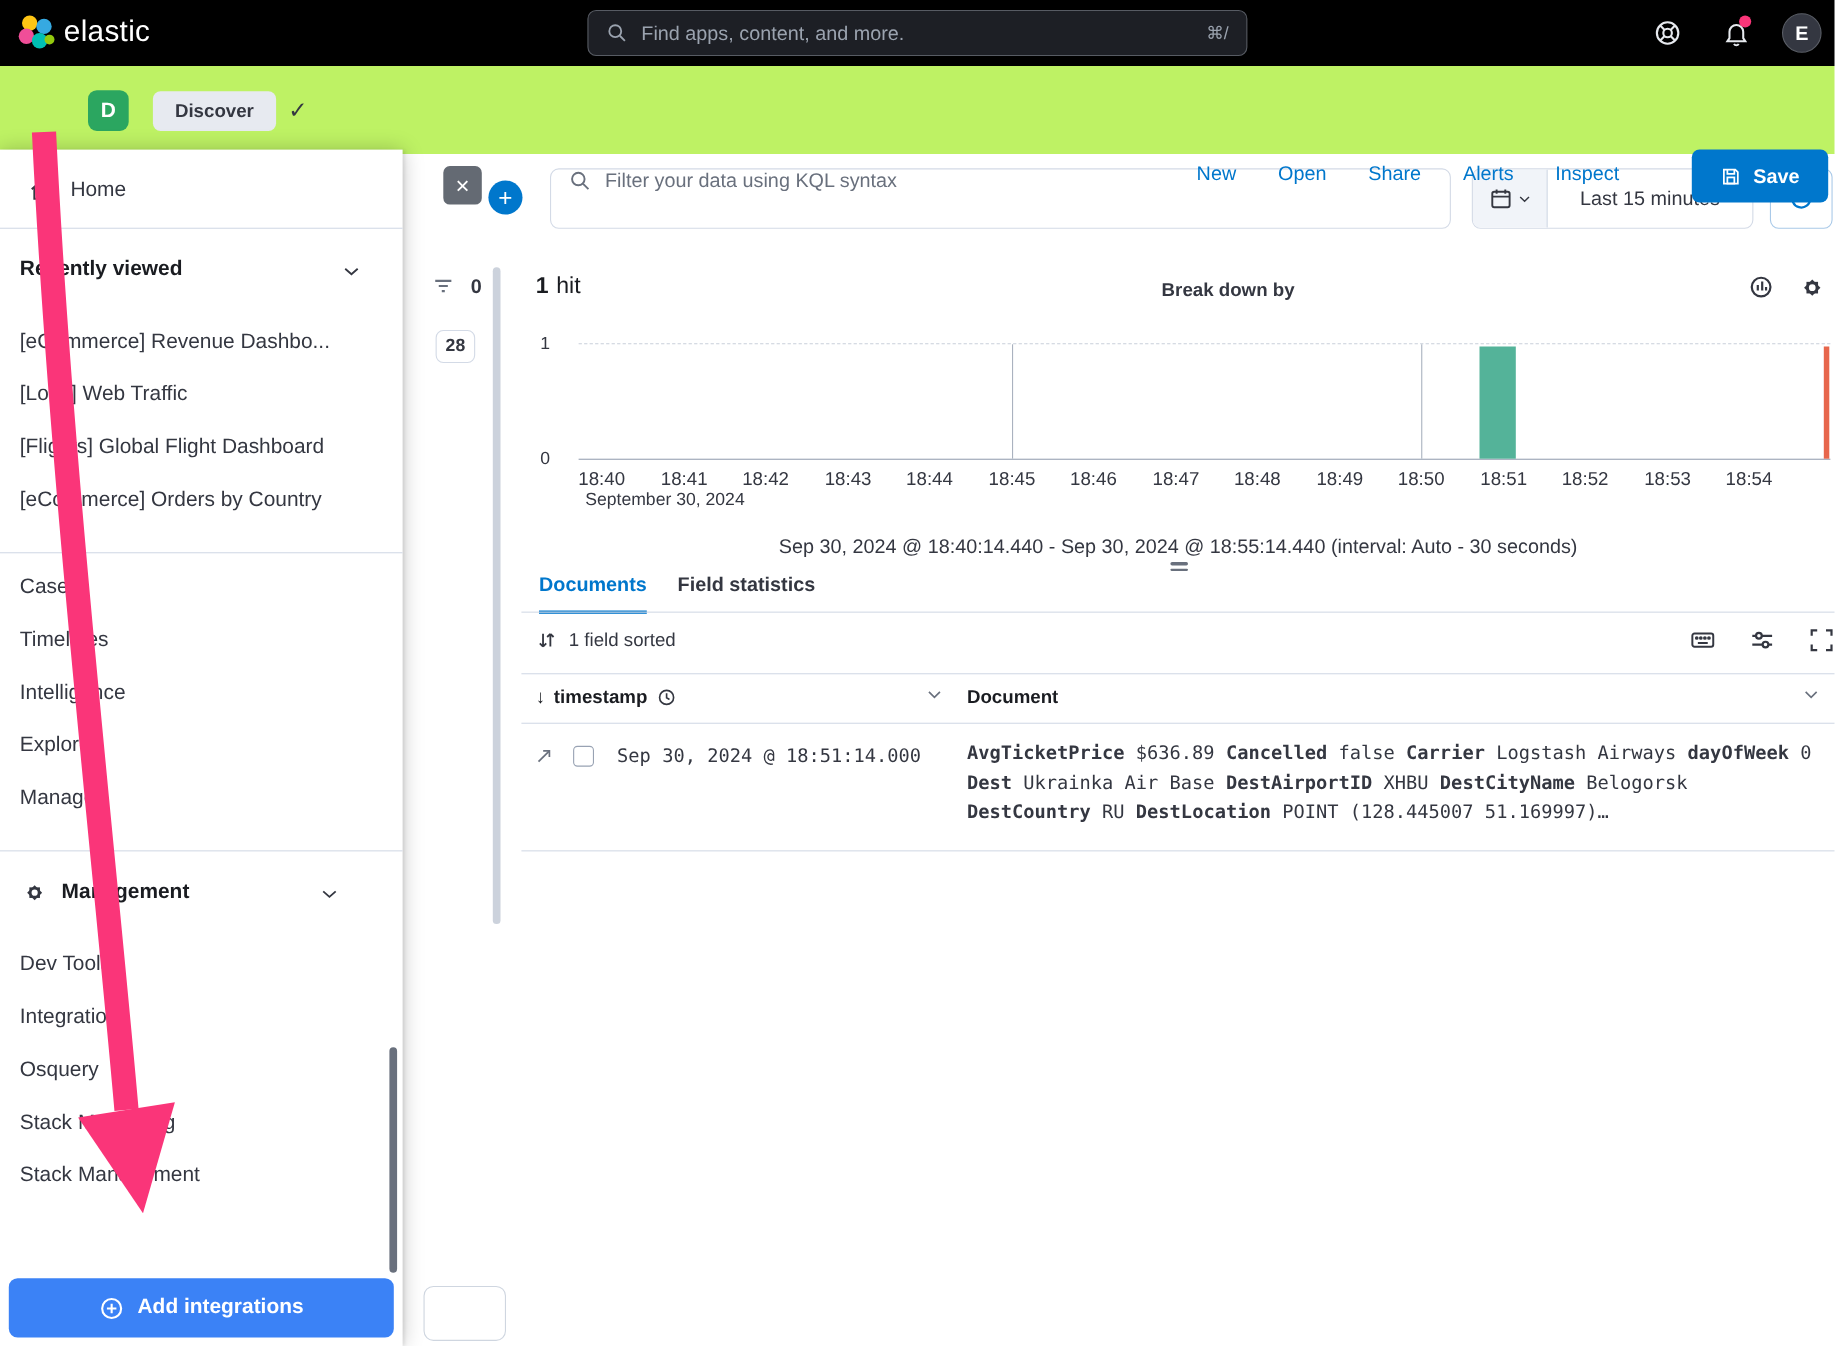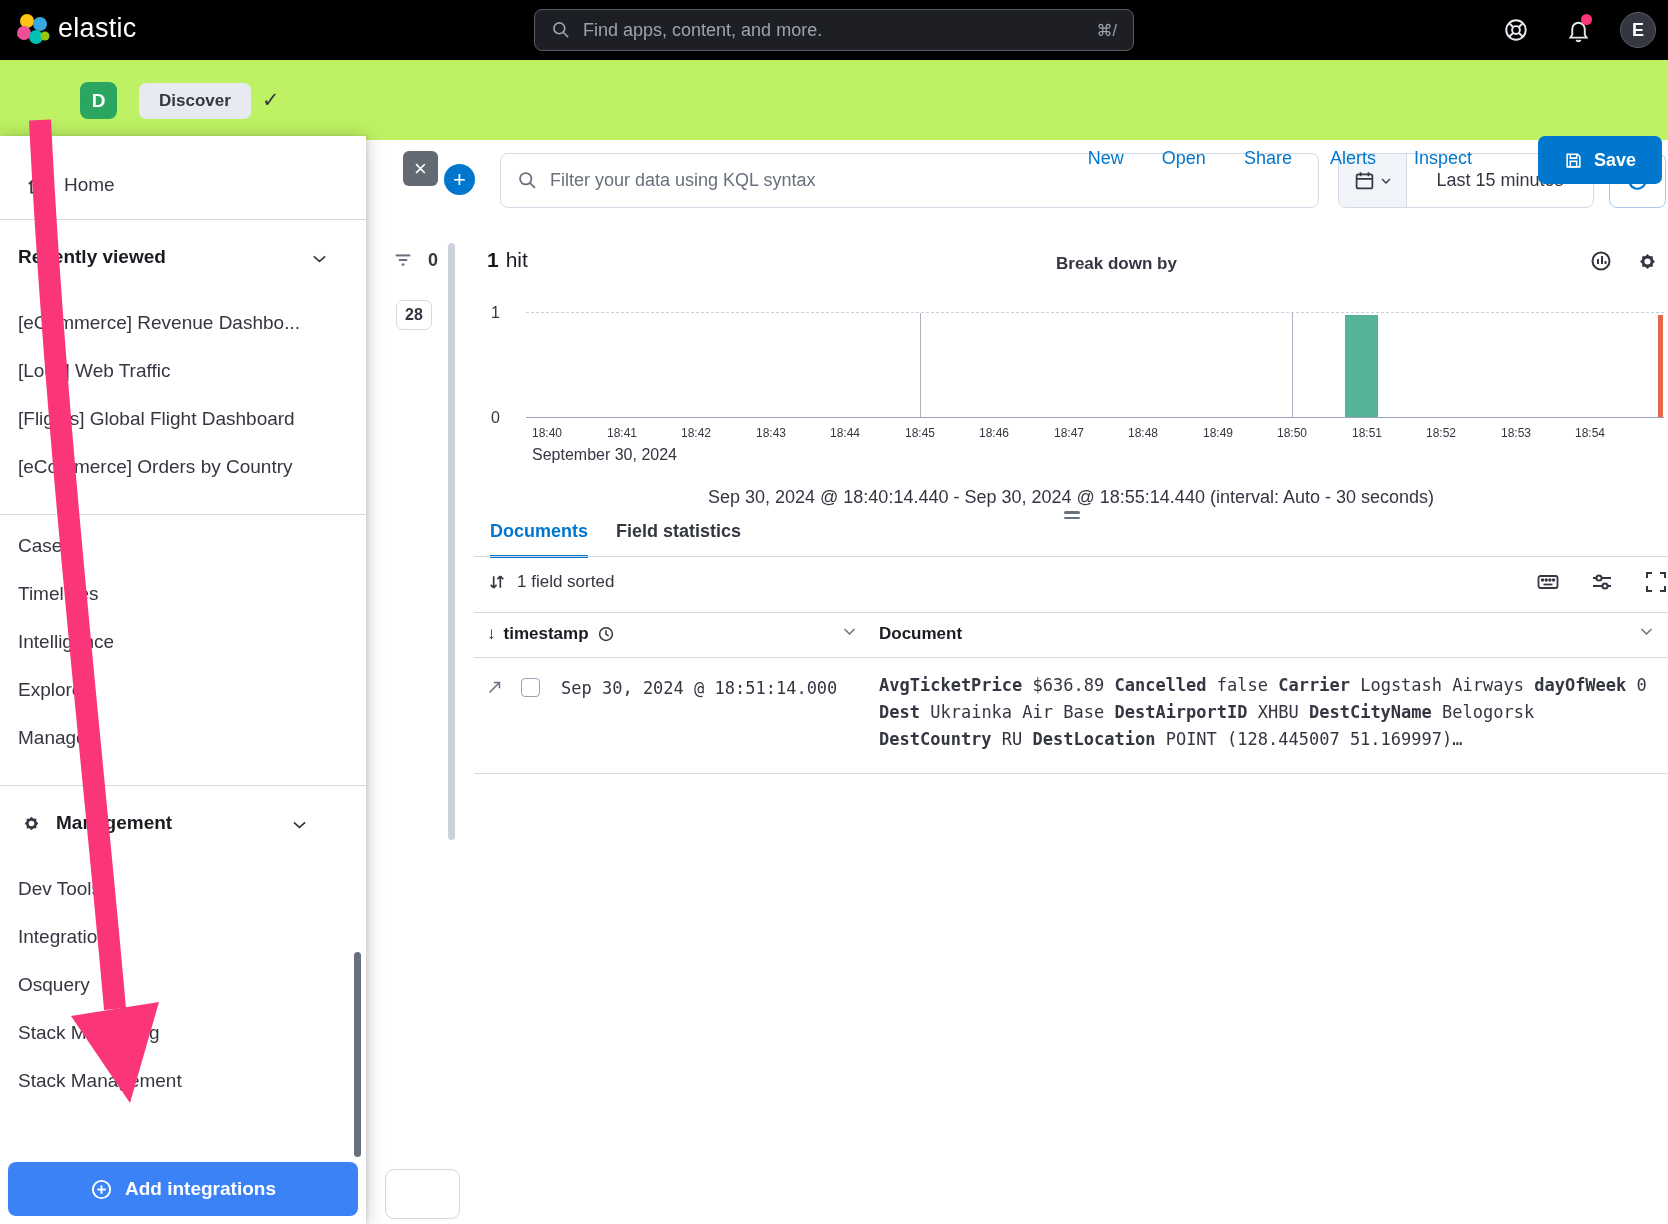--- a/index.html
+++ b/index.html
@@ -36,21 +36,21 @@
   
   .remnant-funnel { position:absolute; left:392px; top:109px; }
   .remnant-zero { position:absolute; left:428px; top:110px; font-size:18px; font-weight:700; color:#343741; }
   .badge-28 { position:absolute; left:396px; top:160px; width:36px; height:30px; border:1px solid #d3dae6; border-radius:7px; color:#343741; font-size:16px; font-weight:600; display:flex; align-items:center; justify-content:center; background:#fff; }
   .fields-scrollbar { position:absolute; left:448px; top:103px; width:7px; height:597px; background:#ccd2dc; border-radius:4px; }
   .partial-input { position:absolute; left:385px; top:1029px; width:75px; height:50px; border:1px solid #cfd6e0; border-radius:9px; background:#fff; }
 
   .close-chip { position:absolute; left:403px; top:11px; width:35px; height:35px; background:#646a73; border-radius:6px; color:#fff; font-size:22px; display:flex; align-items:center; justify-content:center; cursor:pointer; }
   .addfield-chip { position:absolute; left:444px; top:24px; width:31px; height:31px; background:#0077cc; border-radius:50%; color:#fff; font-size:22px; display:flex; align-items:center; justify-content:center; cursor:pointer; }
 
-  .kql-bar { position:absolute; left:500px; top:13px; width:819px; height:55px; border:1px solid #d3dae6; border-radius:8px; background:#fff; display:flex; align-items:center; padding:0 16px; gap:12px; }
+  .kql-bar { position:absolute; left:500px; top:13px; width:819px; height:55px; border:1px solid #d3dae6; border-radius:8px; background:#fff; display:flex; align-items:flex-start; padding:0 16px; gap:12px; }
   .kql-ph { color:#69707d; font-size:18px; }
 
   .date-ctl { position:absolute; left:1338px; top:13px; width:256px; height:55px; border:1px solid #d3dae6; border-radius:8px; background:#fff; display:flex; overflow:hidden; }
   .date-cal { width:68px; background:#f1f4f9; border-right:1px solid #d3dae6; display:flex; align-items:center; justify-content:center; gap:5px; cursor:pointer; }
   .date-text { flex:1; display:flex; align-items:center; justify-content:center; color:#343741; font-size:18px; cursor:pointer; }
   .refresh-btn { position:absolute; left:1609px; top:13px; width:57px; height:55px; border:1.5px solid #a9c9e8; border-radius:8px; background:#fff; display:flex; align-items:center; justify-content:center; cursor:pointer; }
 
   .hits { position:absolute; left:487px; top:108px; font-size:21px; color:#1a1c21; }
   .hits b { font-weight:700; margin-right:7px; }
 
@@ -59,21 +59,21 @@
   .bd-select .ph { color:#69707d; font-size:18px; flex:1; }
   .icon-btn { position:absolute; width:26px; height:26px; display:flex; align-items:center; justify-content:center; cursor:pointer; }
 
   
   .ylab { position:absolute; width:30px; text-align:right; font-size:16px; color:#343741; }
   .plot { position:absolute; left:526px; top:172px; width:1138px; height:106px; border-top:1px dashed #c9d0da; border-bottom:1px solid #98a2b3; }
   .vgrid { position:absolute; top:0; bottom:0; width:1px; background:#aab2bf; }
   .hbar { position:absolute; bottom:0; width:33px; height:102px; background:#54b399; }
   .nowbar { position:absolute; bottom:0; width:5px; height:102px; background:#e7664c; }
   .xlabels { position:absolute; left:526px; top:286px; width:1138px; height:20px; }
-  .xlabels span { position:absolute; transform:translateX(-50%); font-size:12px; color:#343741; white-space:nowrap; }
+  .xlabels span { position:absolute; transform:translateX(-50%); font-size:17px; color:#343741; white-space:nowrap; }
   .xdate { position:absolute; left:532px; top:306px; font-size:16px; color:#343741; }
   .chart-caption { position:absolute; left:474px; right:0; top:347px; text-align:center; font-size:18px; color:#343741; }
   .resize-handle { position:absolute; left:1064px; top:371px; cursor:row-resize; }
   .resize-handle i { display:block; width:16px; height:2.5px; background:#69707d; border-radius:2px; margin-bottom:3px; }
 
   
   .tabs { position:absolute; left:490px; top:381px; display:flex; gap:28px; }
   .tab { font-size:18px; padding-bottom:13px; cursor:pointer; }
   .tab.active { color:#0077cc; font-weight:700; border-bottom:3px solid #0077cc; }
   .tab.idle { color:#343741; font-weight:600; }
@@ -88,21 +88,21 @@
   .grid-row { position:absolute; left:474px; right:0; top:518px; height:116px; border-bottom:1px solid #d3dae6; }
   .checkbox { position:absolute; left:47px; top:20px; width:19px; height:19px; border:1.5px solid #98a2b3; border-radius:4px; background:#fff; cursor:pointer; }
   .mono { font-family:"DejaVu Sans Mono", monospace; }
   .cell-ts { position:absolute; left:87px; top:20px; font-size:17px; color:#343741;text-align:right; }
   .cell-doc { position:absolute; left:405px; right:14px; top:14px; font-size:17px; line-height:27px; color:#343741; max-height:82px; overflow:hidden; }
   .cell-doc b { font-weight:700; }
 
   
   .flyout { position:absolute; left:0; top:136px; width:366px; height:1088px; background:#fff; z-index:30; box-shadow:0 0 18px rgba(0,0,0,.22), 2px 0 3px rgba(0,0,0,.08); }
   .fly-divider { height:1px; background:#d3dae6; }
-  .nav-home { display:flex; align-items:center; gap:15px; padding:37px 0 23px 26px; font-size:19px; color:#343741; cursor:pointer; }
+  .nav-home { display:flex; align-items:center; gap:15px; padding:25px 0 23px 26px; font-size:19px; color:#343741; cursor:pointer; }
   .sec-head { position:relative; display:flex; align-items:center; gap:14px; padding:26px 44px 8px 18px; font-size:19px; font-weight:700; color:#1a1c21; cursor:pointer; }
   .sec-head .chev { position:absolute; right:38px; top:30px; }
   .sec-head.mgmt { padding-left:21px; }
   .sec-head.mgmt .chev { right:58px; }
   .nav-list { margin-top:24px; }
   .nav-list.tight { margin-top:8px; }
   .nav-item { padding:12px 18px; font-size:19px; color:#343741; height:48px; cursor:pointer; white-space:nowrap; overflow:hidden; text-overflow:ellipsis; }
   .mt22 { margin-top:22px; }
   .fly-scrollbar { position:absolute; right:5px; top:816px; width:7px; height:205px; background:#69707d; border-radius:4px; }
   .add-int { position:absolute; left:8px; right:8px; top:1026px; height:54px; background:#3b82f6; border-radius:8px; color:#fff; font-size:19px; font-weight:600; display:flex; align-items:center; justify-content:center; gap:12px; cursor:pointer; }

